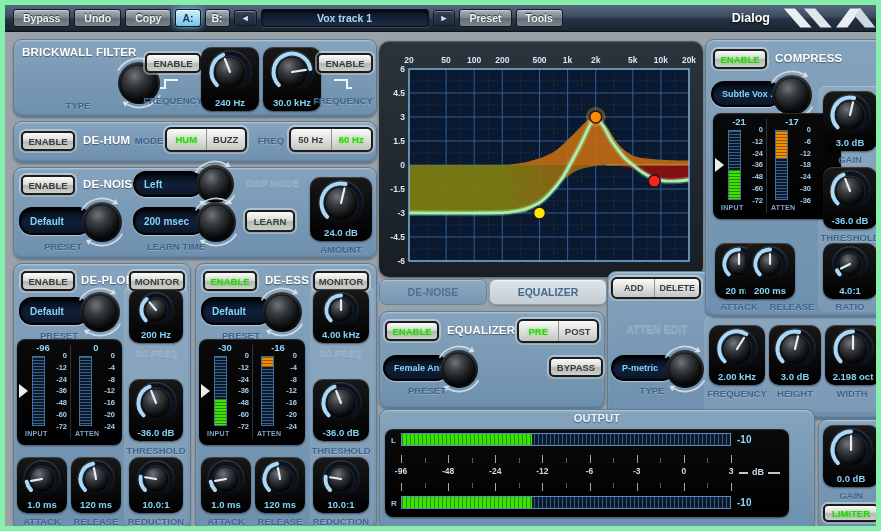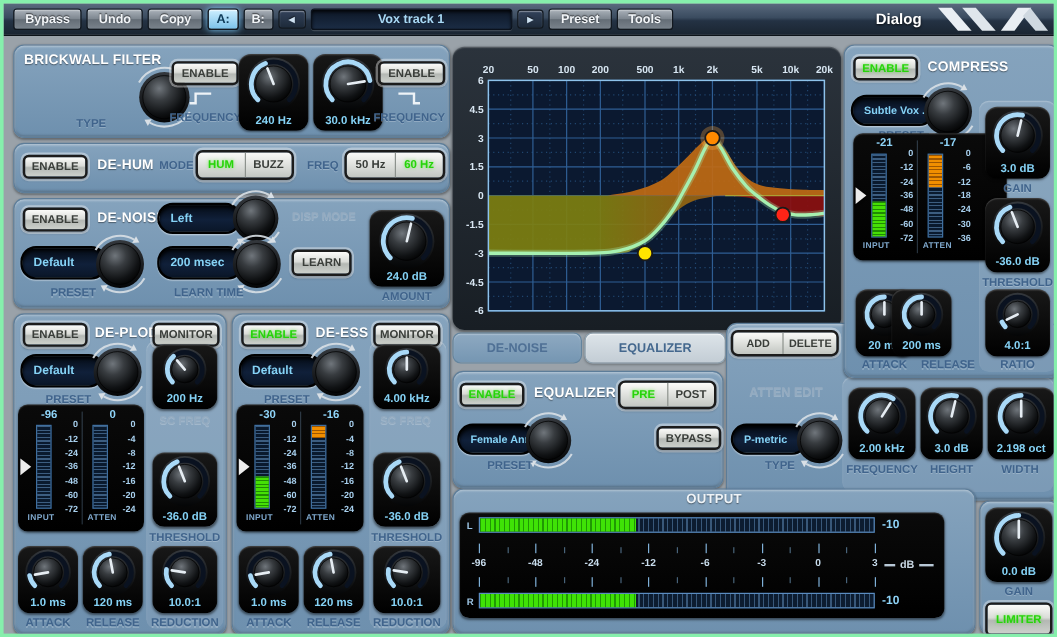--- a/index.html
+++ b/index.html
@@ -1,19 +1,19 @@
 <!DOCTYPE html>
 <html><head>
 <meta charset="utf-8">
 <style>
   * { box-sizing: border-box; margin: 0; padding: 0; }
   html,body { background:#6b7076; }
   body { font-family: "Liberation Sans", sans-serif; }
   #app { position:relative; width:881px; height:531px; background:#9aa2a9; overflow:hidden;
-         border:3px solid #86efac; box-shadow:0 2px 8px rgba(0,0,0,.5); }
+         border:5px solid #86efac; box-shadow:0 2px 8px rgba(0,0,0,.5); }
 
   
   #toolbar { position:absolute; left:0; top:0; width:881px; height:27px;
     background:linear-gradient(180deg,#5a6a7e 0%,#3a4b5f 45%,#243244 55%,#1a2531 100%);
     display:flex; align-items:center; gap:4px; padding:0 8px; border-bottom:1px solid #0c1218; }
   .tbtn { font-size:10.5px; font-weight:bold; color:#f2f5f8; text-shadow:0 -1px 1px rgba(0,0,0,.7);
     background:linear-gradient(180deg,#aab2ba,#7c858e 50%,#646d76 52%,#7a838c);
     border:1px solid #12181f; border-radius:3px; padding:2px 9px; white-space:nowrap;
     box-shadow:inset 0 1px 1px rgba(255,255,255,.4); cursor:default; }
   .tbtn.ab { padding:2px 6px; }
@@ -885,15 +885,15 @@
       <circle cx="22" cy="22" r="22" fill="url(#ringg)"></circle>
       <path d="M8.9,35.1A18.5,18.5,0,1,1,35.1,35.1" stroke="#0a1220" stroke-width="4" fill="none" stroke-linecap="round"></path>
       <path d="M8.9,35.1A18.5,18.5,0,0,1,22.0,3.5" stroke="#a9d9f7" stroke-width="4" fill="none" stroke-linecap="round"></path>
       <circle cx="22" cy="22" r="15" fill="url(#capg)" stroke="#000" stroke-width="0.6"></circle>
       <line x1="22" y1="22" x2="22" y2="8" stroke="#e6edf3" stroke-width="2.2" stroke-linecap="round" transform="rotate(0 22 22)"></line>
     </svg>
       </div>
     <div class="kval">0.0 dB</div>
   </div>
   <div class="mlabel" style="left:818px;top:485px;width:56px">GAIN</div>
-  <div class="btn on" style="left:818px;top:499px;width:56px;height:28px">LIMITER</div>
+  <div class="btn on" style="left:818px;top:499px;width:56px;height:18px">LIMITER</div>
 
 </div>
 
 </body></html>

